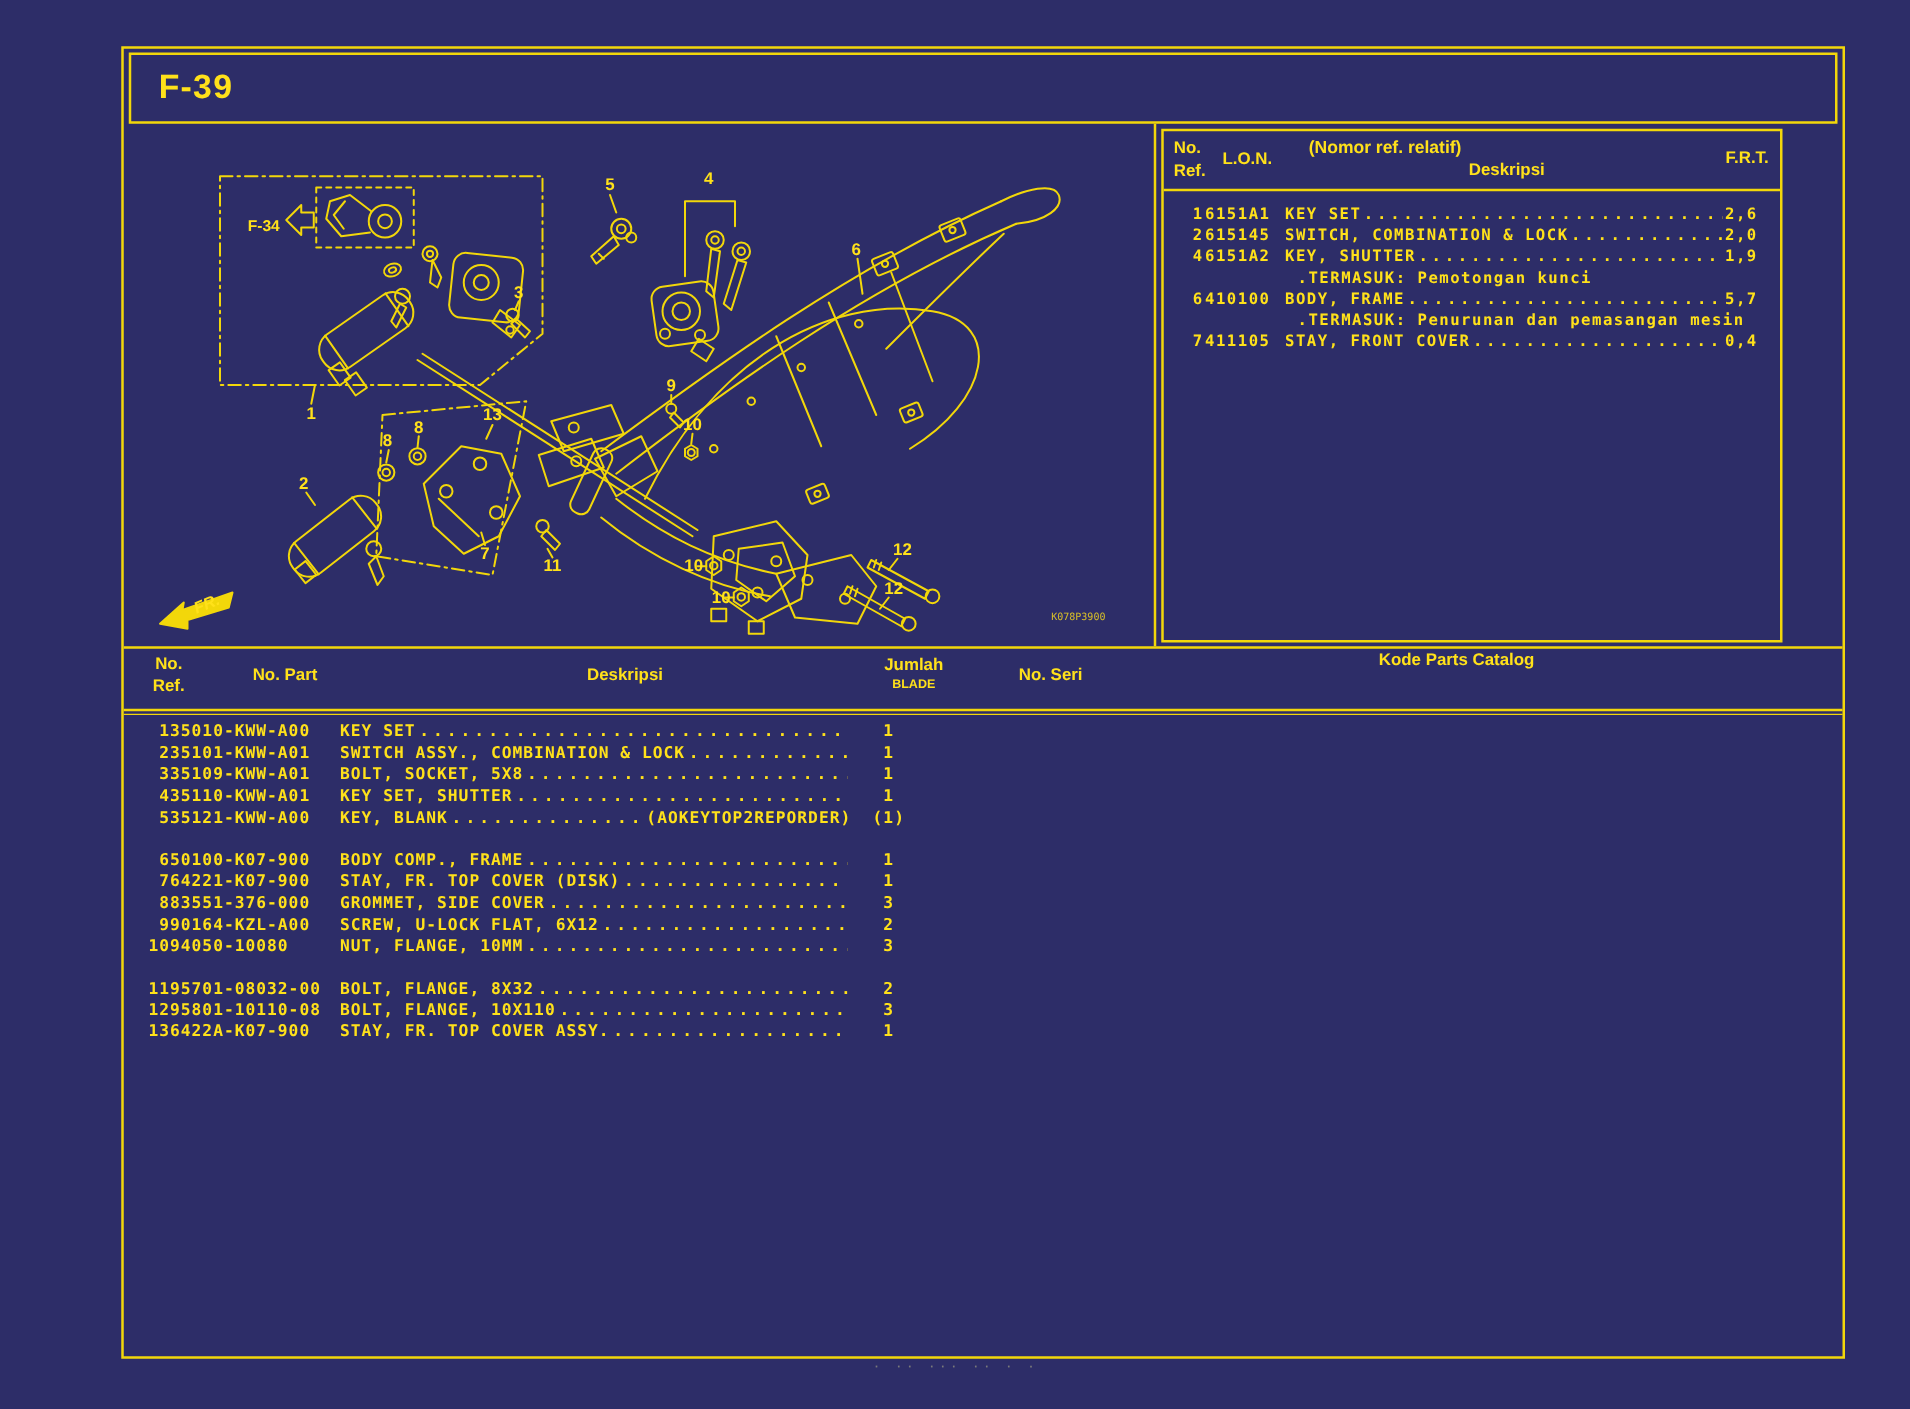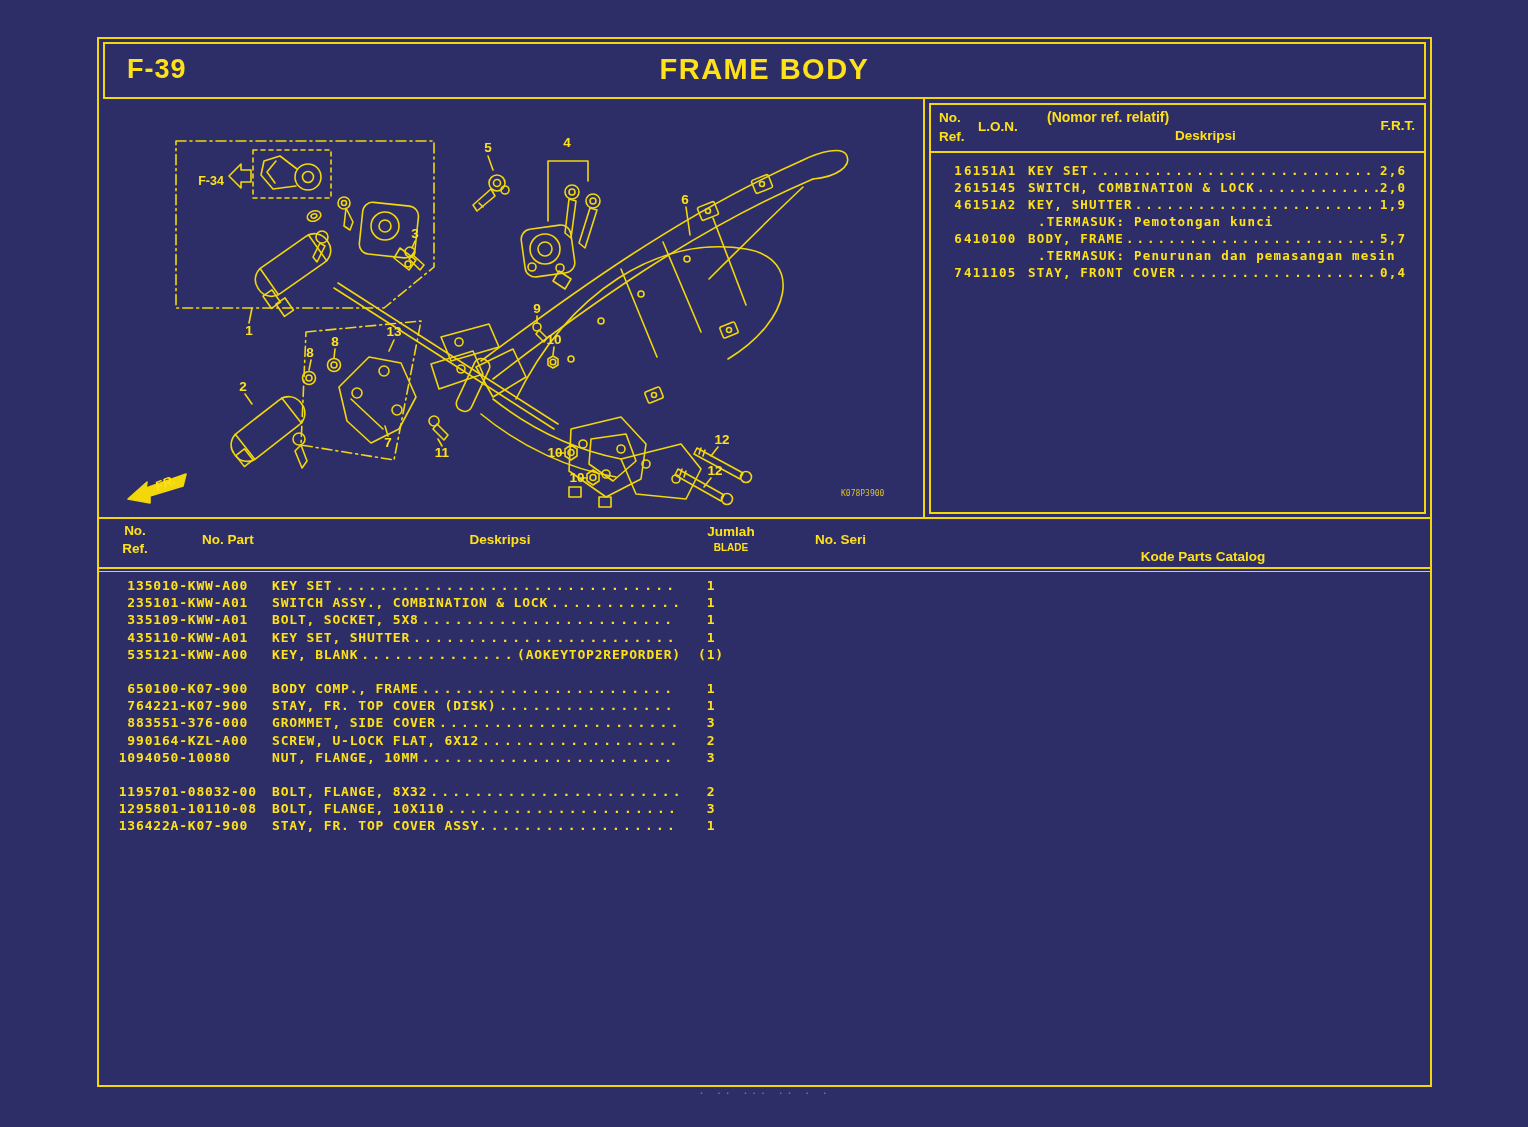--- a/index.html
+++ b/index.html
@@ -5,21 +5,21 @@
   :root{
     --y:#f2d70a;      
     --t:#ffe11a;      
     --bg:#2d2d68;     
   }
   html,body{margin:0;padding:0;background:var(--bg);}
   body{position:relative;width:1528px;height:1127px;overflow:hidden;
        font-family:"Liberation Sans",sans-serif;}
 
   .frame{position:absolute;left:97px;top:37px;width:1331px;height:1046px;
-         border:2.5px solid var(--y);}
+         border:2.5px solid var(--y);padding-left:44px;}
 
   
   .header-band{position:absolute;left:4px;top:3px;right:4px;height:53px;
                border:2px solid var(--y);}
   .page-code{position:absolute;left:22px;top:10px;color:var(--t);
              font:700 27px "Liberation Sans",sans-serif;letter-spacing:1px;}
   .page-title{position:absolute;left:0;right:0;top:9px;text-align:center;color:var(--t);
               font:700 29px "Liberation Sans",sans-serif;letter-spacing:1.5px;}
 
   
@@ -54,21 +54,21 @@
   
   .parts-header{position:absolute;left:0;top:480px;width:100%;height:46px;color:var(--t);
                 font:700 13.5px "Liberation Sans",sans-serif;}
   .ph-no1{position:absolute;left:16px;width:40px;top:4px;text-align:center}
   .ph-no2{position:absolute;left:16px;width:40px;top:22px;text-align:center}
   .ph-part{position:absolute;left:79px;width:100px;top:13px;text-align:center}
   .ph-desc{position:absolute;left:351px;width:100px;top:13px;text-align:center}
   .ph-qty1{position:absolute;left:592px;width:80px;top:5px;text-align:center}
   .ph-qty2{position:absolute;left:592px;width:80px;top:23px;text-align:center;font-size:10px}
   .ph-seri{position:absolute;left:716px;width:80px;top:13px;}
-  .ph-kode{position:absolute;left:1004px;width:200px;top:30px;text-align:center}
+  .ph-kode{position:absolute;left:1004px;width:200px;top:1px;text-align:left}
 
   .parts-rows{position:absolute;left:0;top:538px;width:100%;color:var(--t);
               font:700 13px "DejaVu Sans Mono",monospace;letter-spacing:0.8px;}
   .parts-row{display:flex;height:17.2px;line-height:17.2px;align-items:baseline;padding-left:16px;}
   .pr-no{width:21px;text-align:right;flex:none;}
   .pr-part{width:130px;flex:none;white-space:pre;}
   .pr-descwrap{display:flex;flex:none;width:409px;margin-left:6px;align-items:baseline;}
   .pr-desc{flex:none;white-space:pre}
   .pr-dots{flex:1;overflow:hidden;white-space:nowrap;letter-spacing:3.2px;margin:0 3px}
   .pr-note{flex:none;white-space:pre}
@@ -87,21 +87,20 @@
                 color:#b9b98a;opacity:.55;font:700 8px "DejaVu Sans Mono",monospace;
                 letter-spacing:4px;}
 </style>
 </head>
 <body>
 
 <div class="frame">
 
   <div class="header-band">
     <span class="page-code">F-39</span>
-    <span class="page-title">FRAME BODY</span>
   </div>
 
   <div class="top-area">
 
     <svg class="diagram" width="822" height="418" viewBox="0 0 822 418" xmlns="http://www.w3.org/2000/svg">
       <g class="art">
 
         <polygon points="75,42 333,42 333,168 283,209 75,209" stroke-dasharray="10 4 2 4"></polygon>
         <line x1="151" y1="209" x2="148" y2="224"></line>
 

